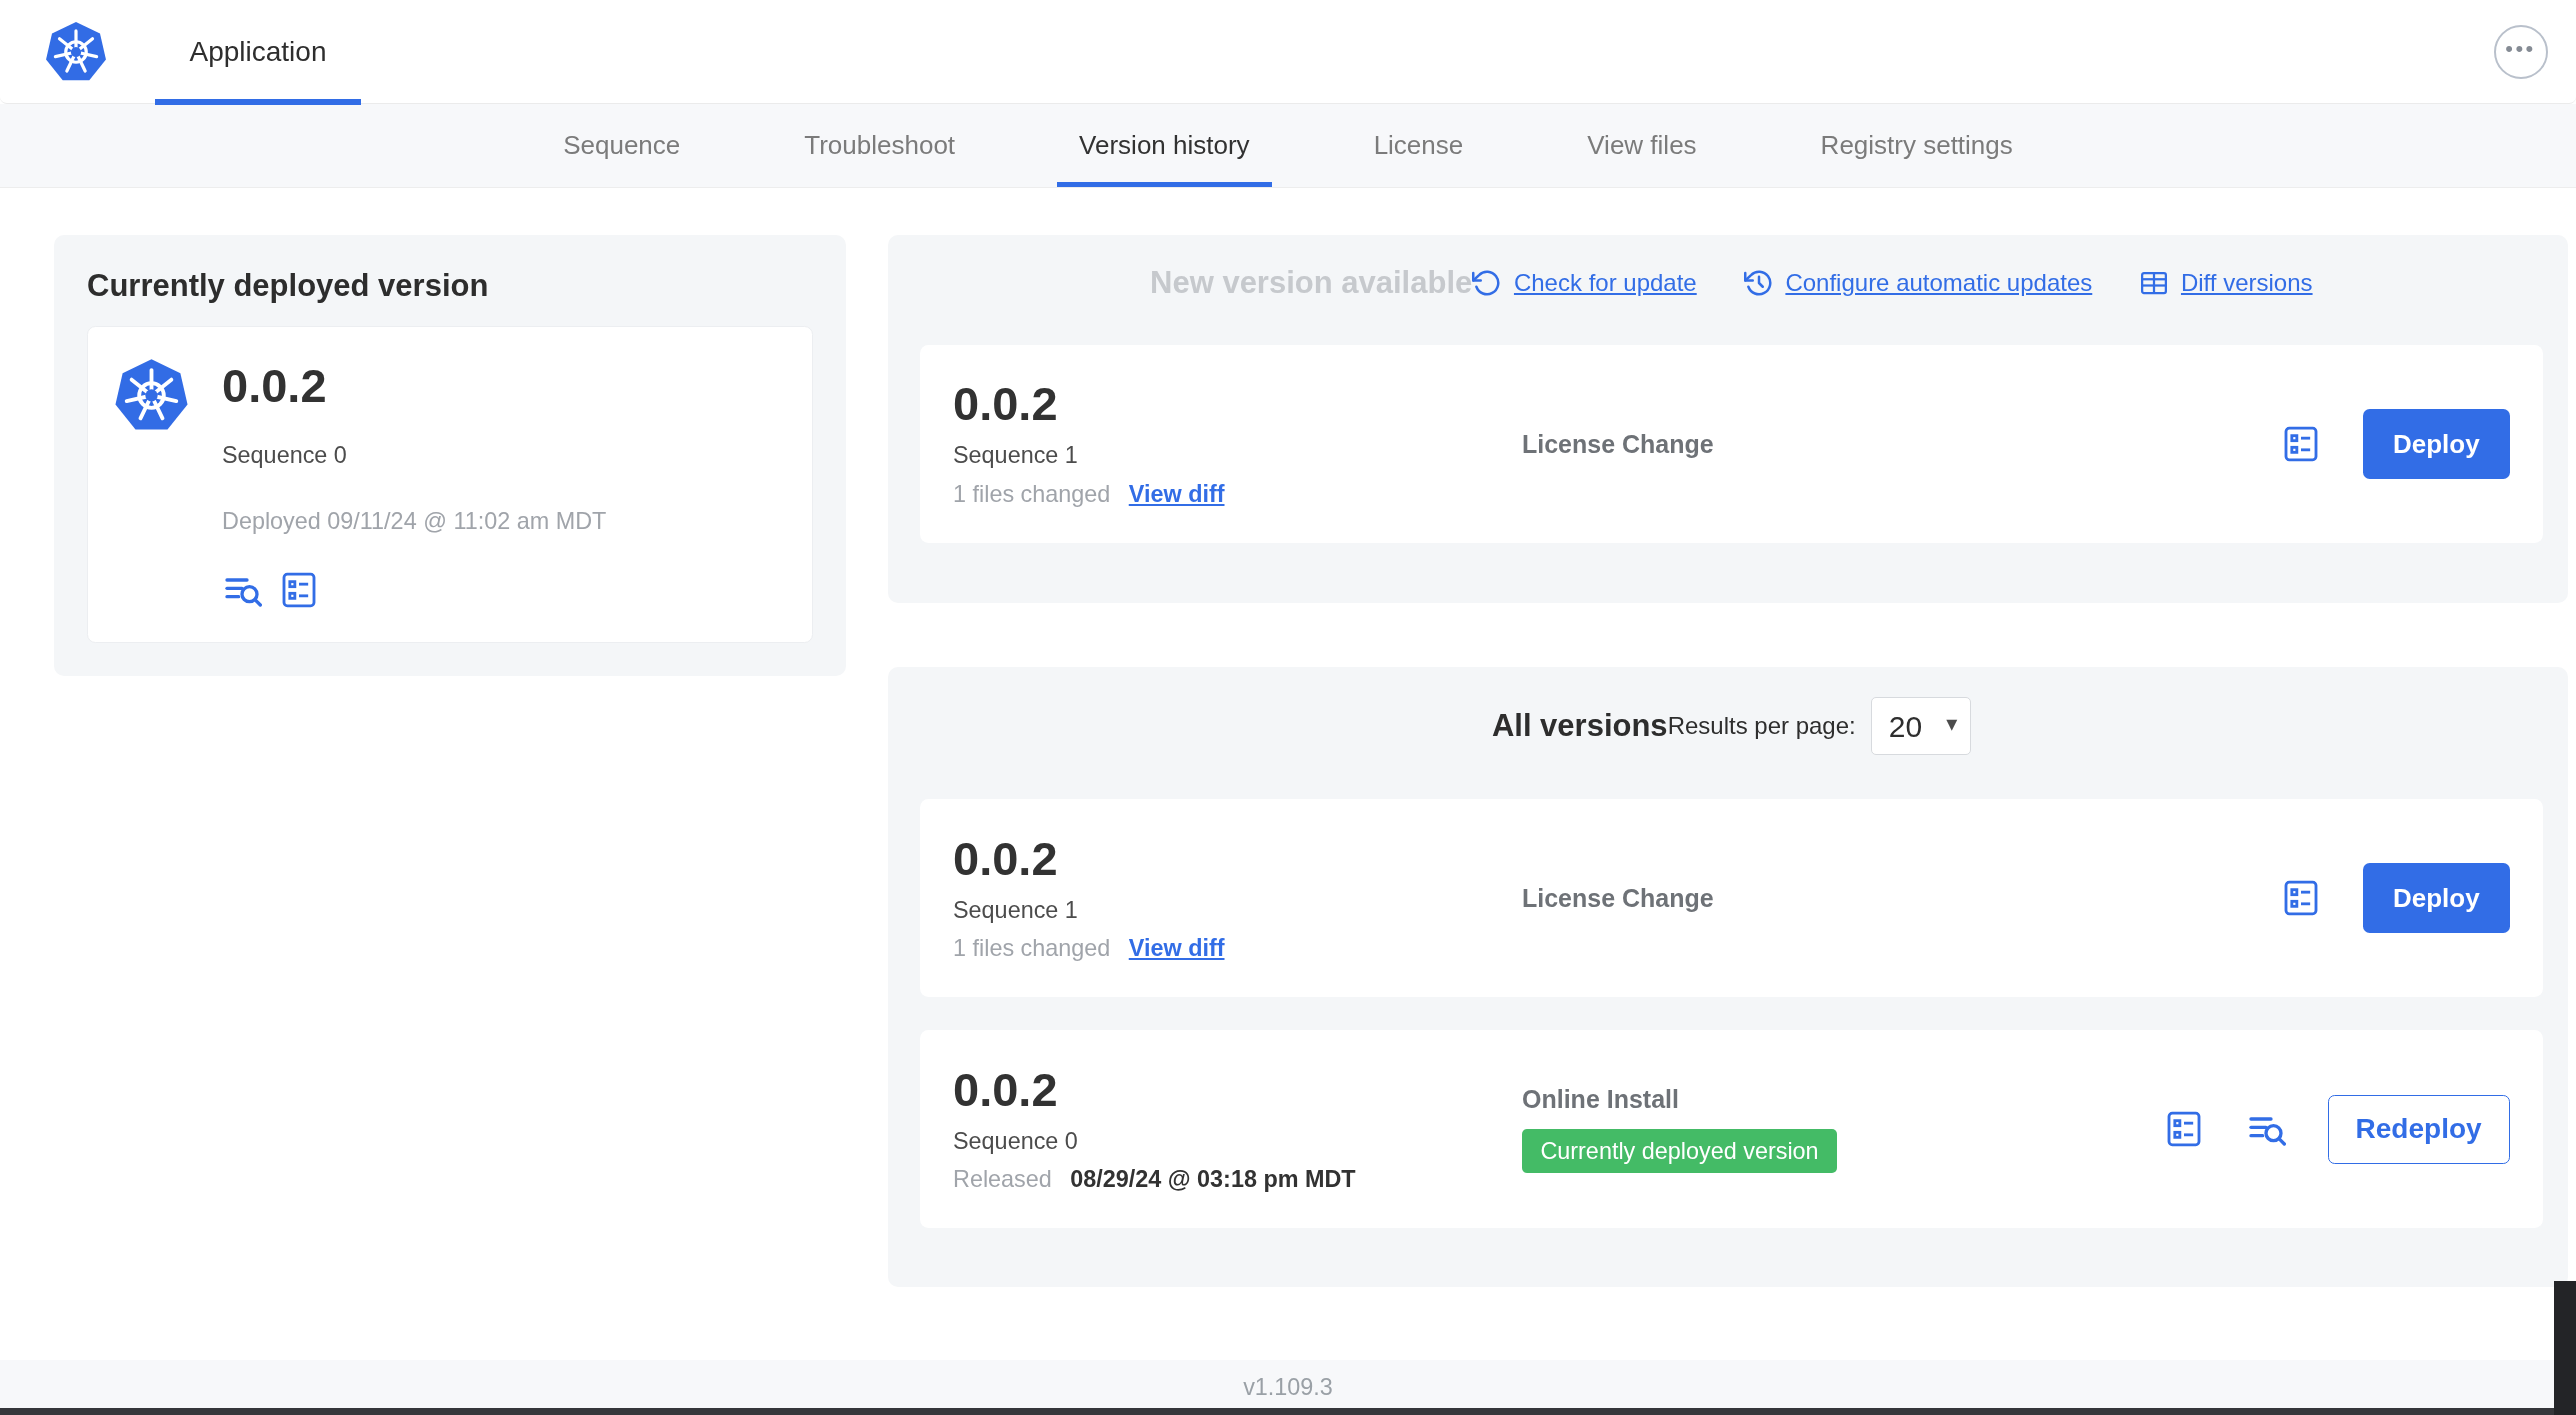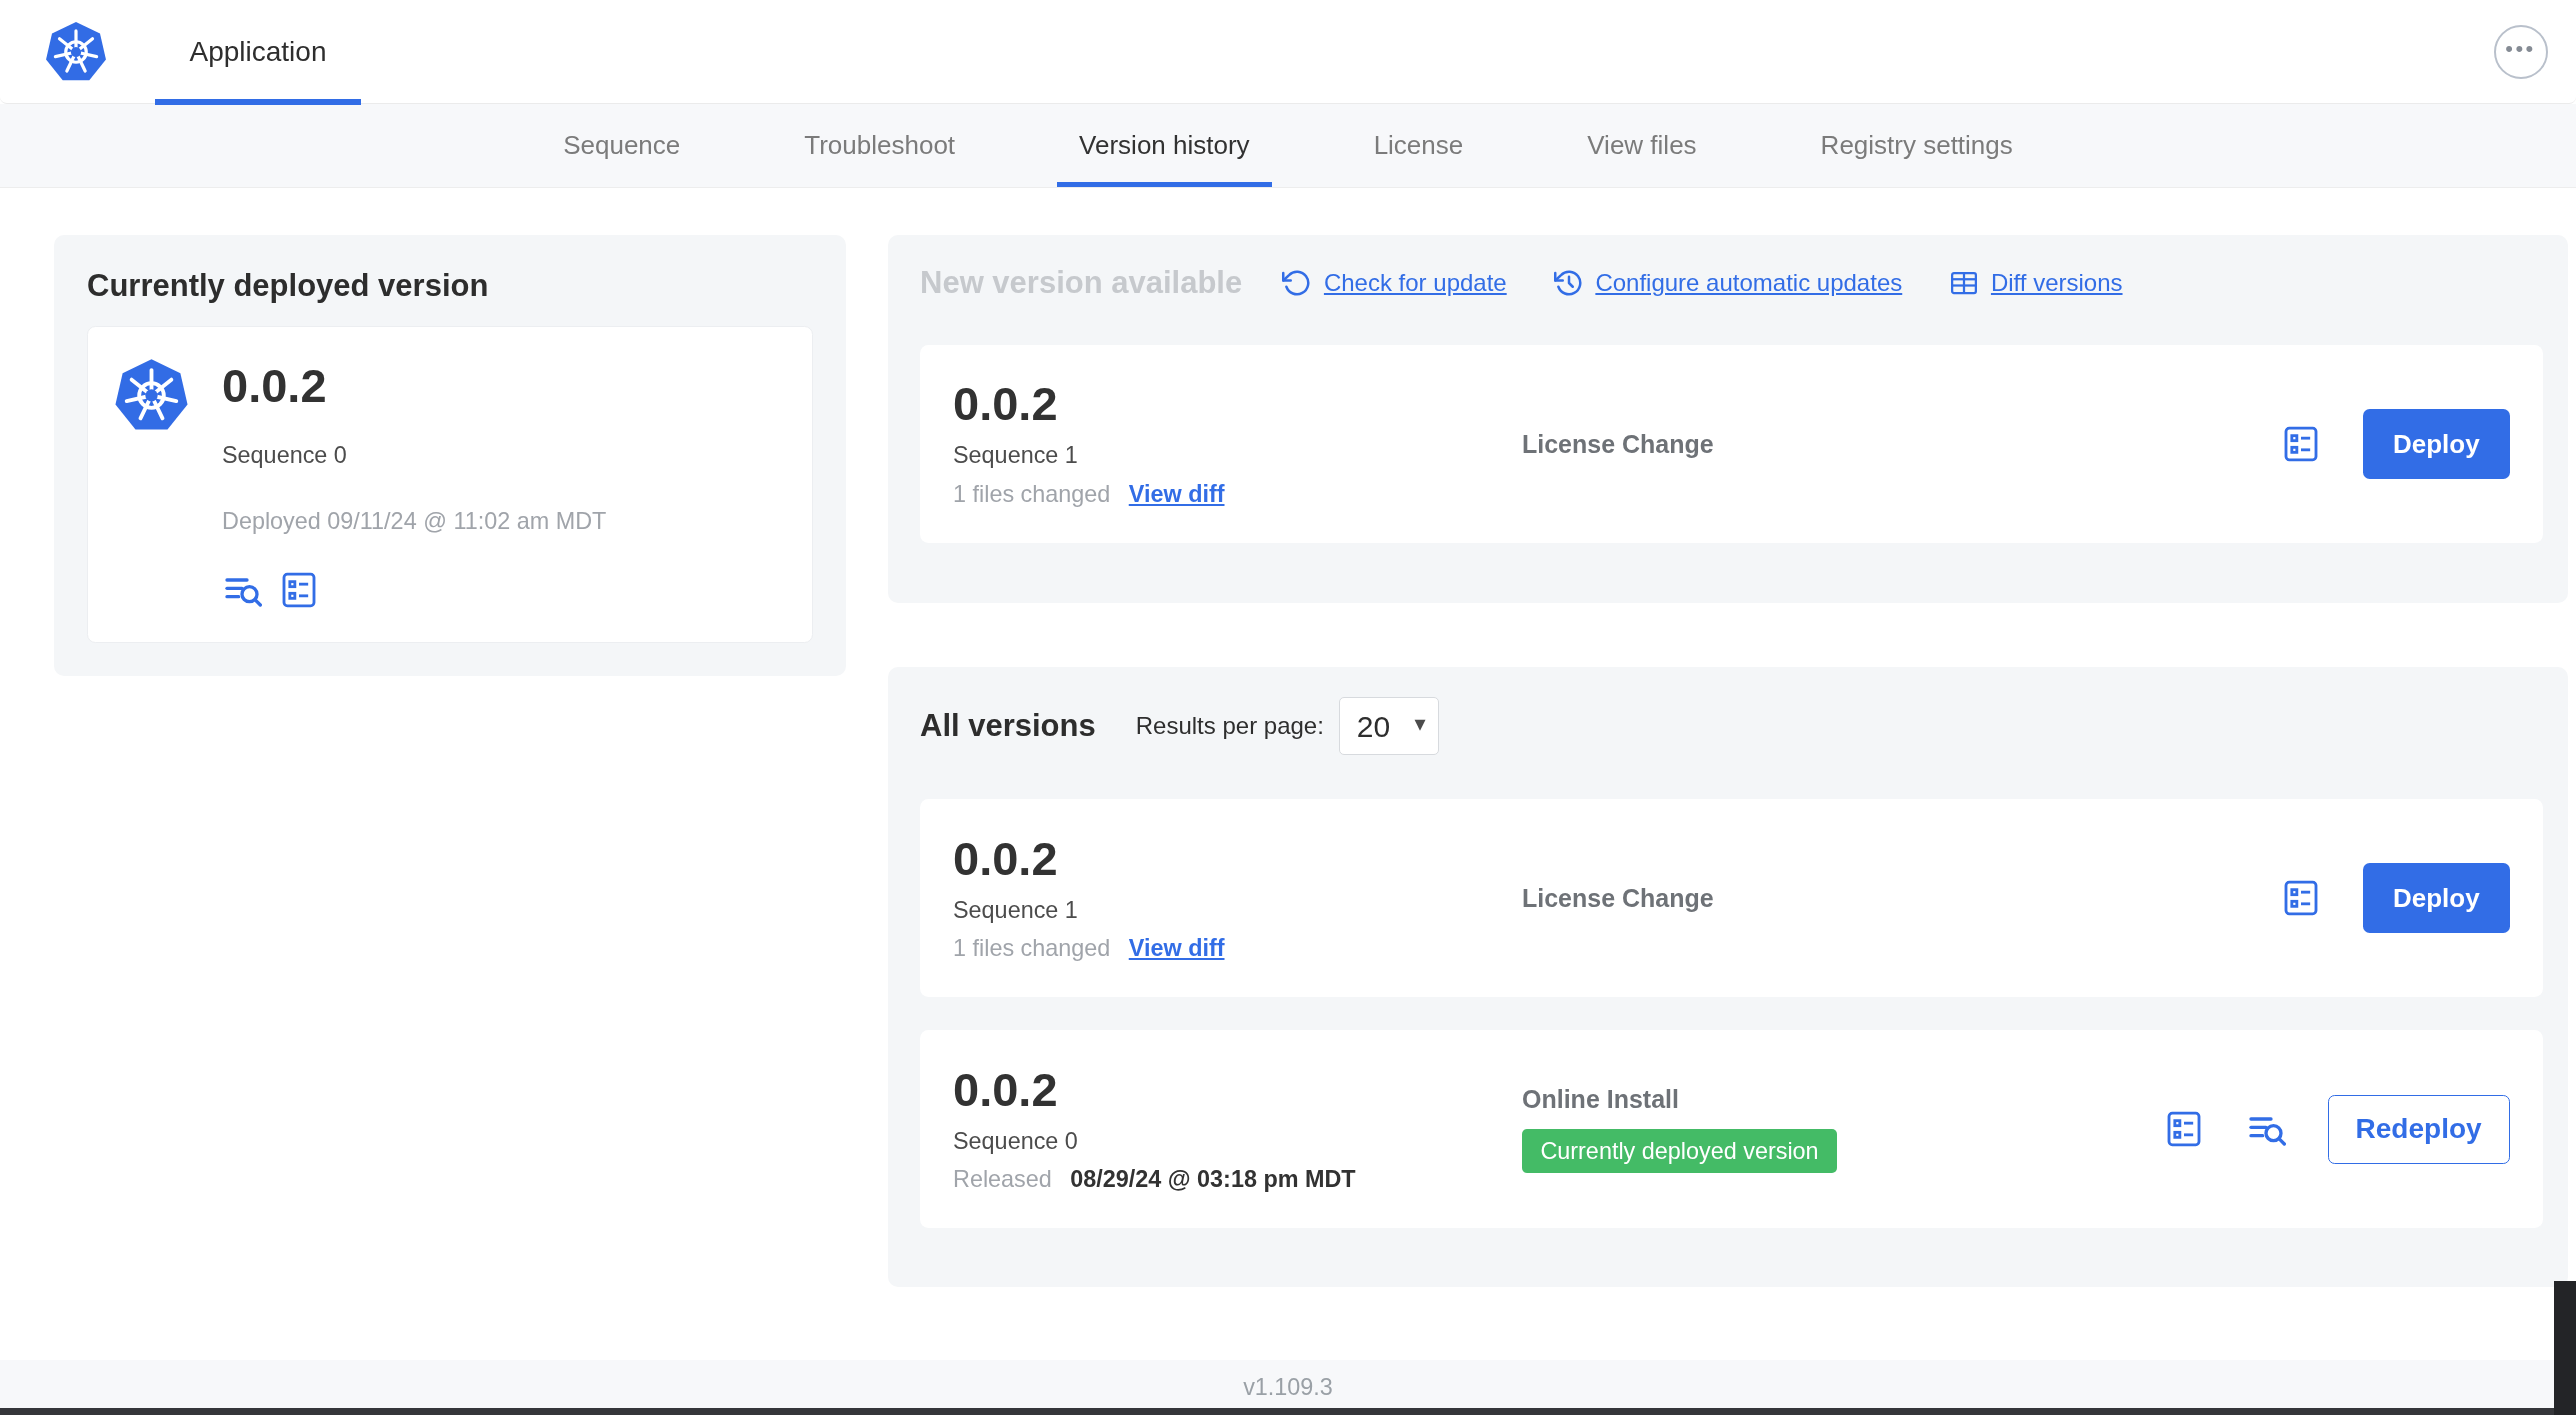--- a/index.html
+++ b/index.html
@@ -44,21 +44,21 @@
   .cc-version { font-size:47px; font-weight:700; line-height:1; margin-top:5px; }
   .cc-seq { margin-top:33px; font-size:23.4px; color:#4c4c4c; }
   .cc-deployed { margin-top:39px; font-size:23.4px; color:#a0a4aa; }
   .cc-icons { margin-top:35px; display:flex; gap:17px; }
   .icon-btn { width:40px; height:40px; color:#326DE6; cursor:pointer; display:inline-flex; }
   .icon-btn svg { width:100%; height:100%; }
 
   
   .right-col { flex:1 1 auto; min-width:0; display:flex; flex-direction:column; }
   .top-panel { padding:30px 25px 60px 32px; }
-  .panel-head { display:flex; align-items:center; justify-content:flex-start;gap:40px; }
+  .panel-head { display:flex; align-items:center; justify-content:center; }
   .muted-title { margin:0; font-size:31px; font-weight:600; color:#c6c9cd; }
   .links { display:flex; align-items:center; gap:47px; }
   .link { display:flex; align-items:center; gap:11.7px; color:#326DE6; font-size:24px;
           cursor:pointer; text-decoration:none; white-space:nowrap; }
   .link svg { width:30px; height:30px; flex:0 0 auto; }
   .link .lbl { text-decoration:underline; }
 
   
   .version-card { margin-top:44px; background:#fff; border-radius:8.4px; padding:32px 33px;
                   display:flex; align-items:center; min-height:198px; }

